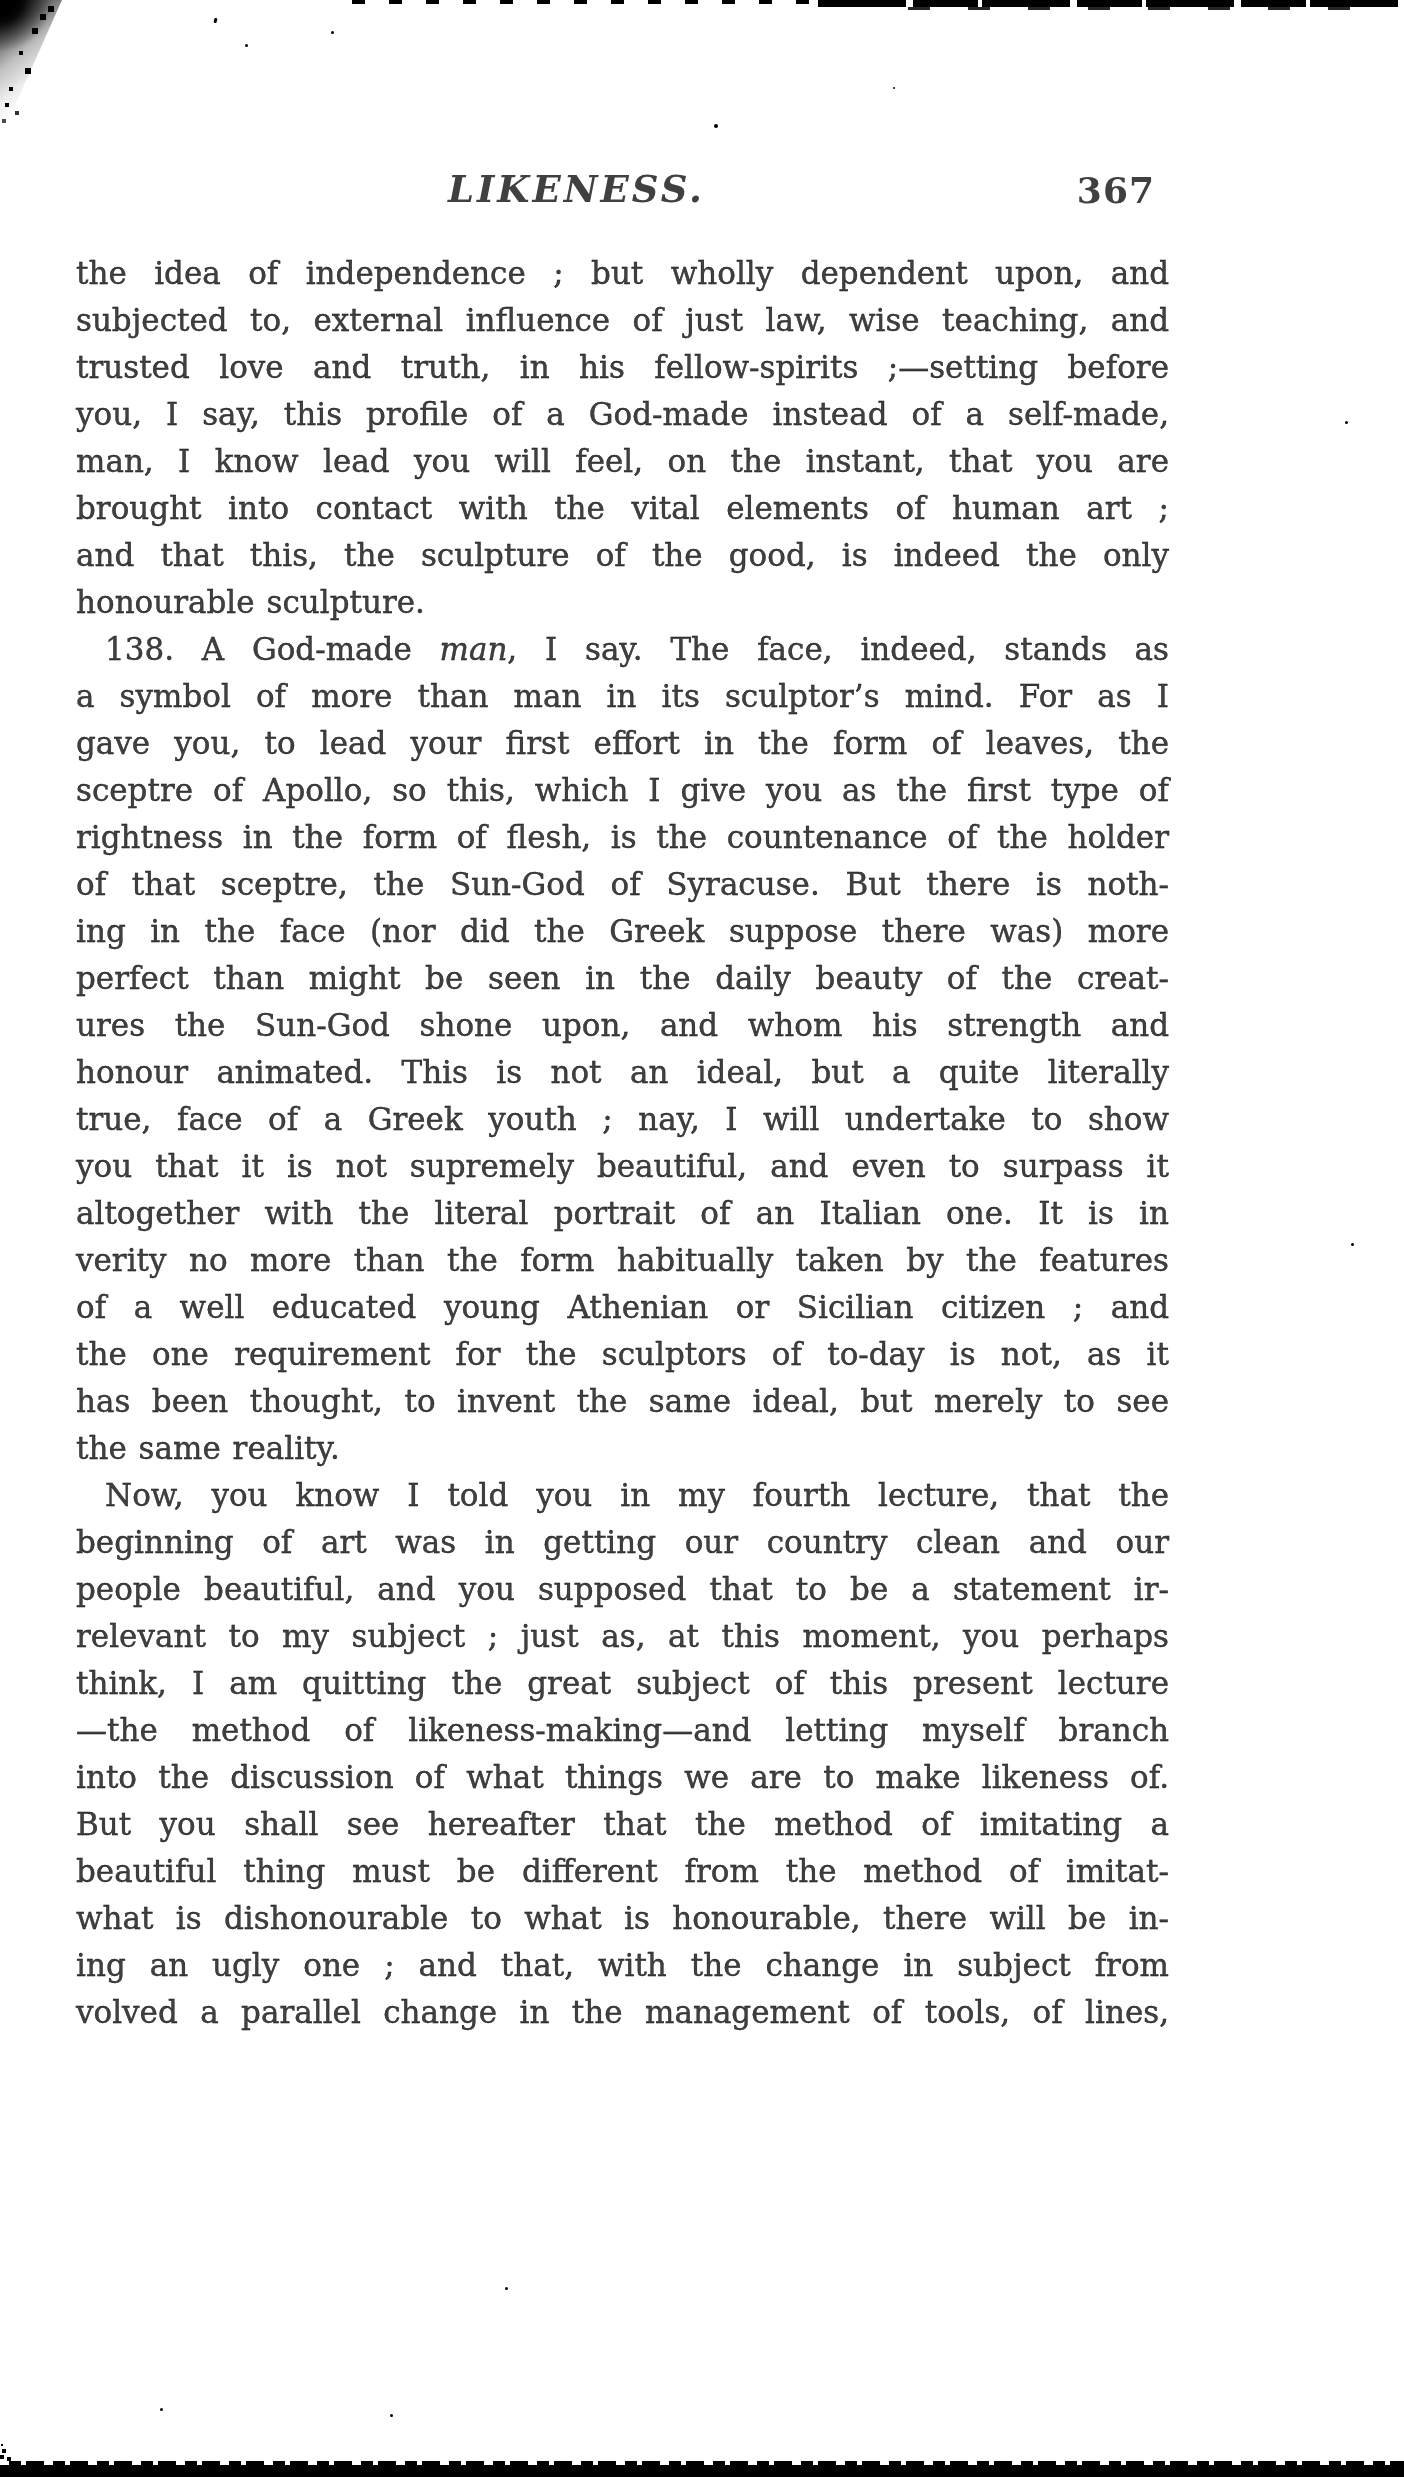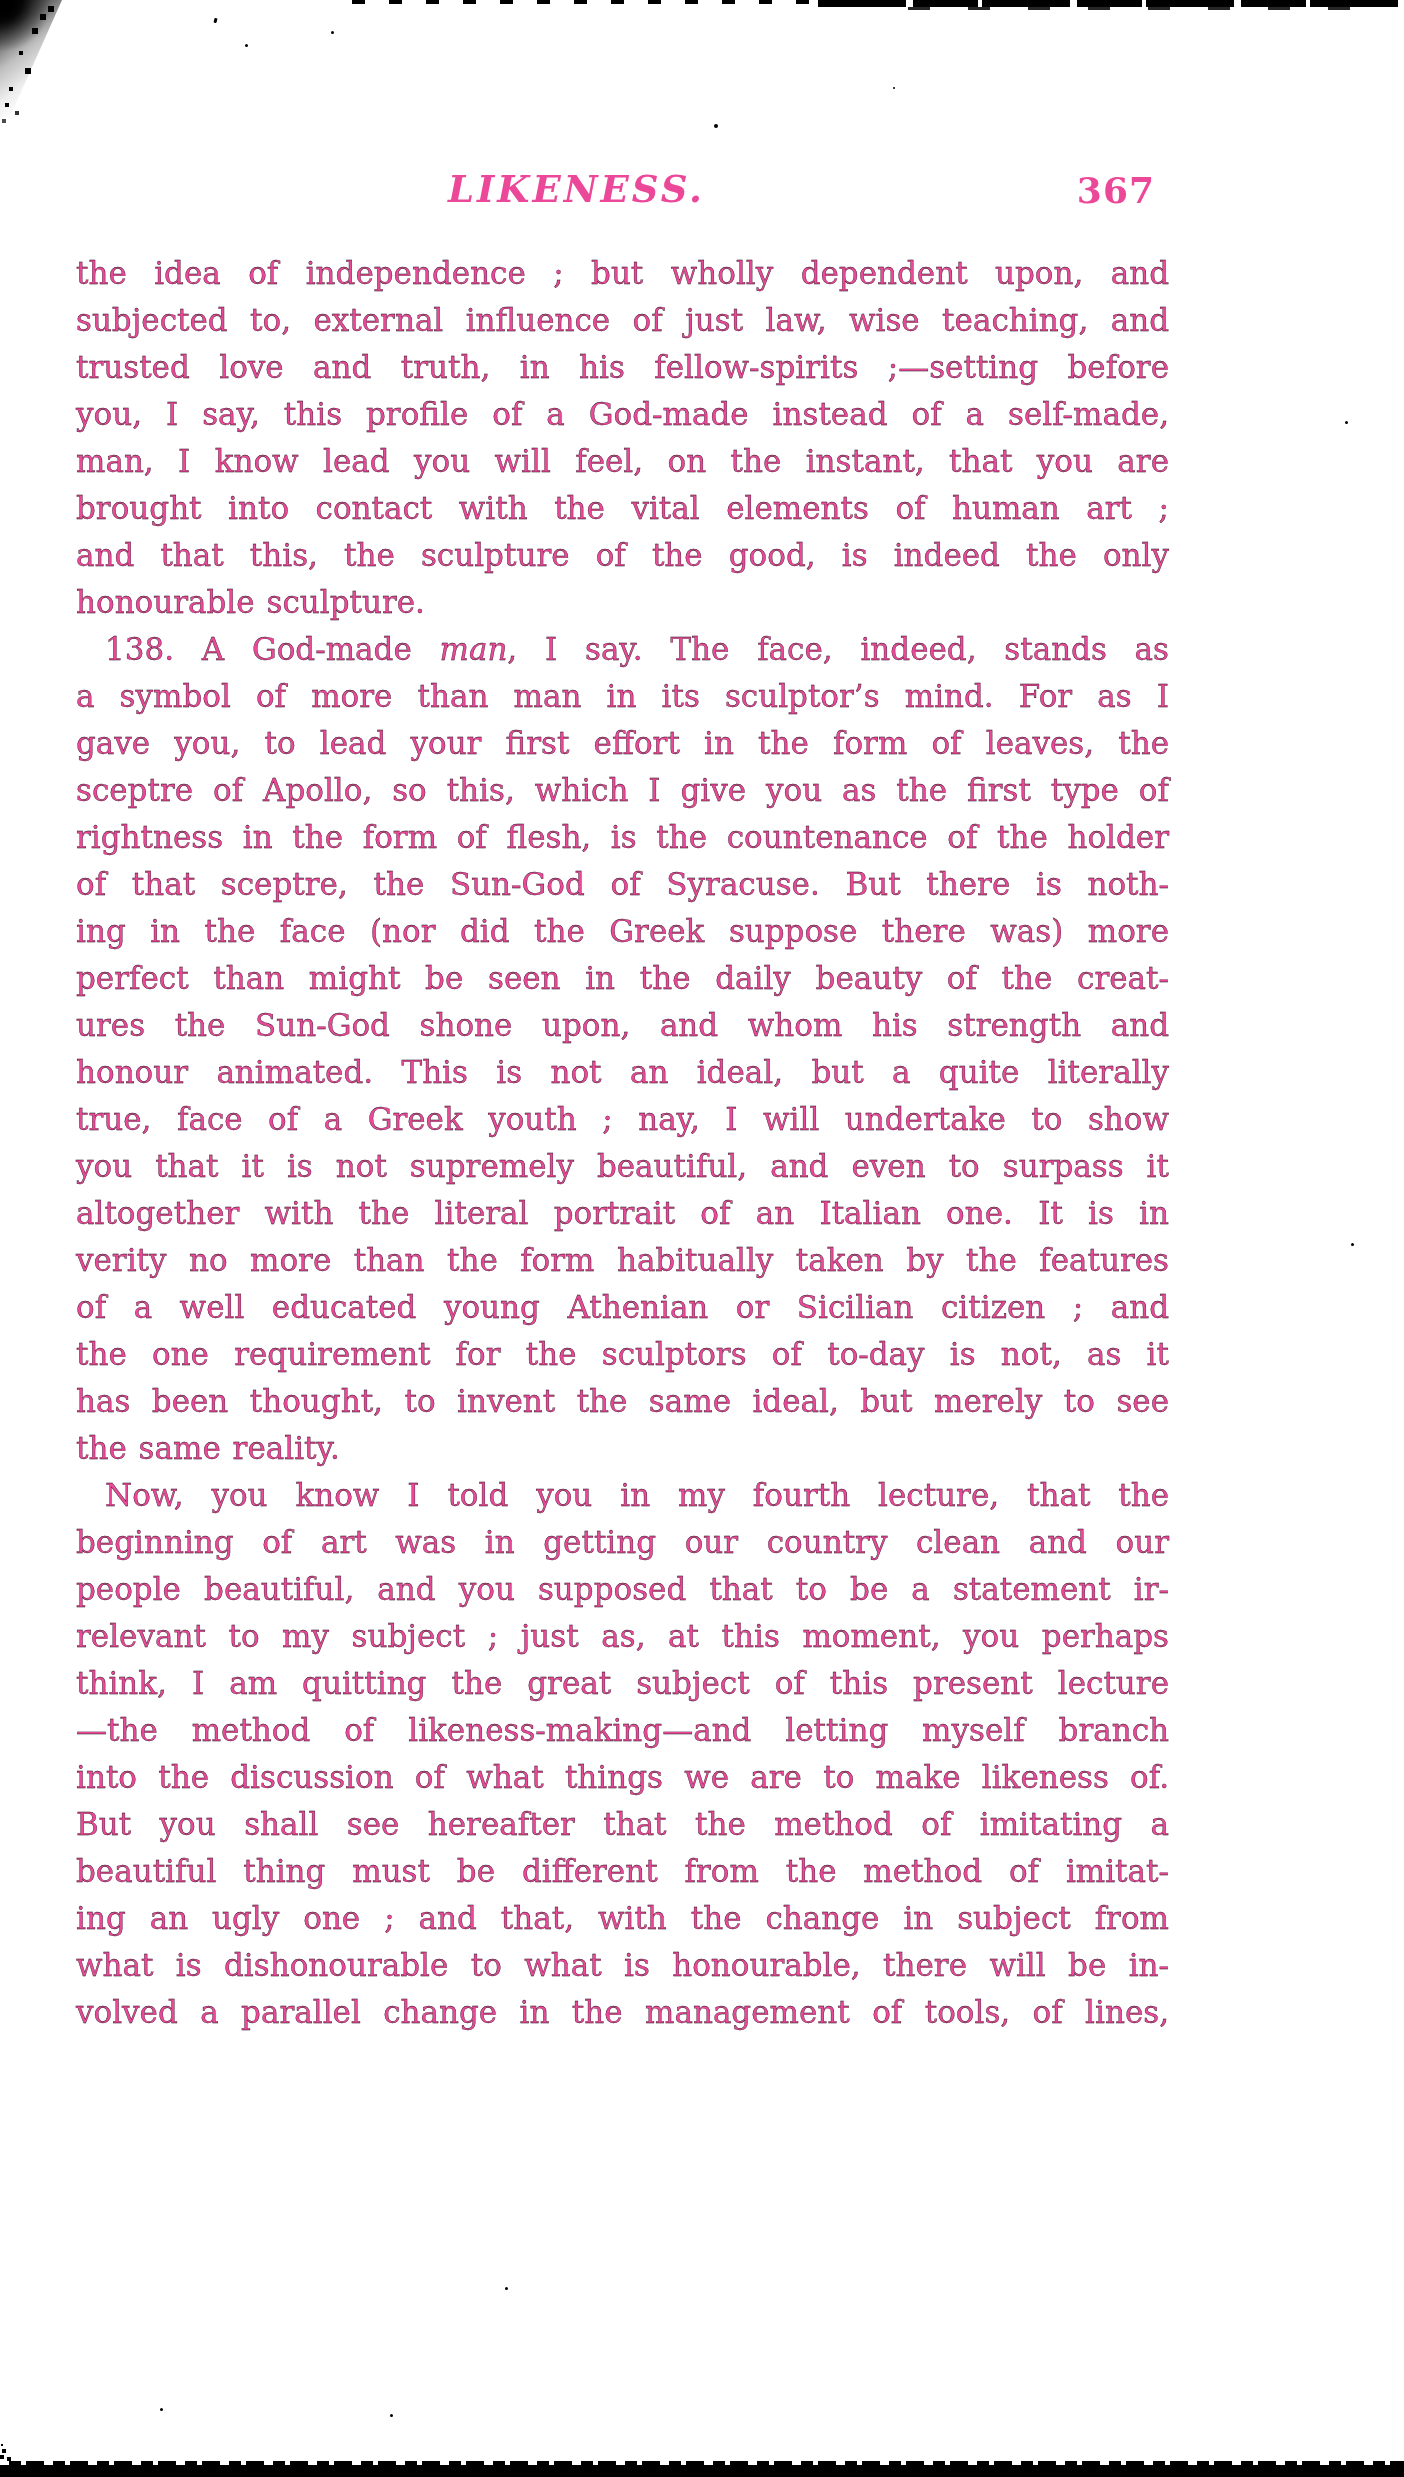--- a/index.html
+++ b/index.html
@@ -1,21 +1,21 @@
 <!DOCTYPE html>
 <html><head>
 <meta charset="utf-8">
 <style>
   html,body{margin:0;padding:0;background:#e8e8e8;}
   .page{
     position:relative;
     width:1404px;height:2477px;
     background:#ffffff;
     font-family:"DejaVu Serif", serif;
-    color:#ec4899;
+    color:#404040;
     overflow:hidden;
     margin:0 auto;
   }
   
   .header-title{
     position:absolute;left:62px;top:170px;width:1093px;
     text-align:center;font-size:37px;line-height:38px;
     font-style:italic;font-weight:bold;letter-spacing:3px;
   }
   .header-title .shift{display:inline-block;transform:translateX(-32px);}
@@ -145,18 +145,18 @@
       <div class="line end"><span>the same reality.</span></div>
       <div class="line indent"><span>Now, you know I told you in my fourth lecture, that the</span></div>
       <div class="line"><span>beginning of art was in getting our country clean and our</span></div>
       <div class="line"><span>people beautiful, and you supposed that to be a statement ir-</span></div>
       <div class="line"><span>relevant to my subject ; just as, at this moment, you perhaps</span></div>
       <div class="line"><span>think, I am quitting the great subject of this present lecture</span></div>
       <div class="line"><span>—the method of likeness-making—and letting myself branch</span></div>
       <div class="line"><span>into the discussion of what things we are to make likeness of.</span></div>
       <div class="line"><span>But you shall see hereafter that the method of imitating a</span></div>
       <div class="line"><span>beautiful thing must be different from the method of imitat-</span></div>
+      <div class="line"><span>what is dishonourable to what is honourable, there will be in-</span></div>
       <div class="line"><span>ing an ugly one ; and that, with the change in subject from</span></div>
-      <div class="line"><span>what is dishonourable to what is honourable, there will be in-</span></div>
       <div class="line"><span>volved a parallel change in the management of tools, of lines,</span></div>
     </div>
 
 </div>
 
 </body></html>

